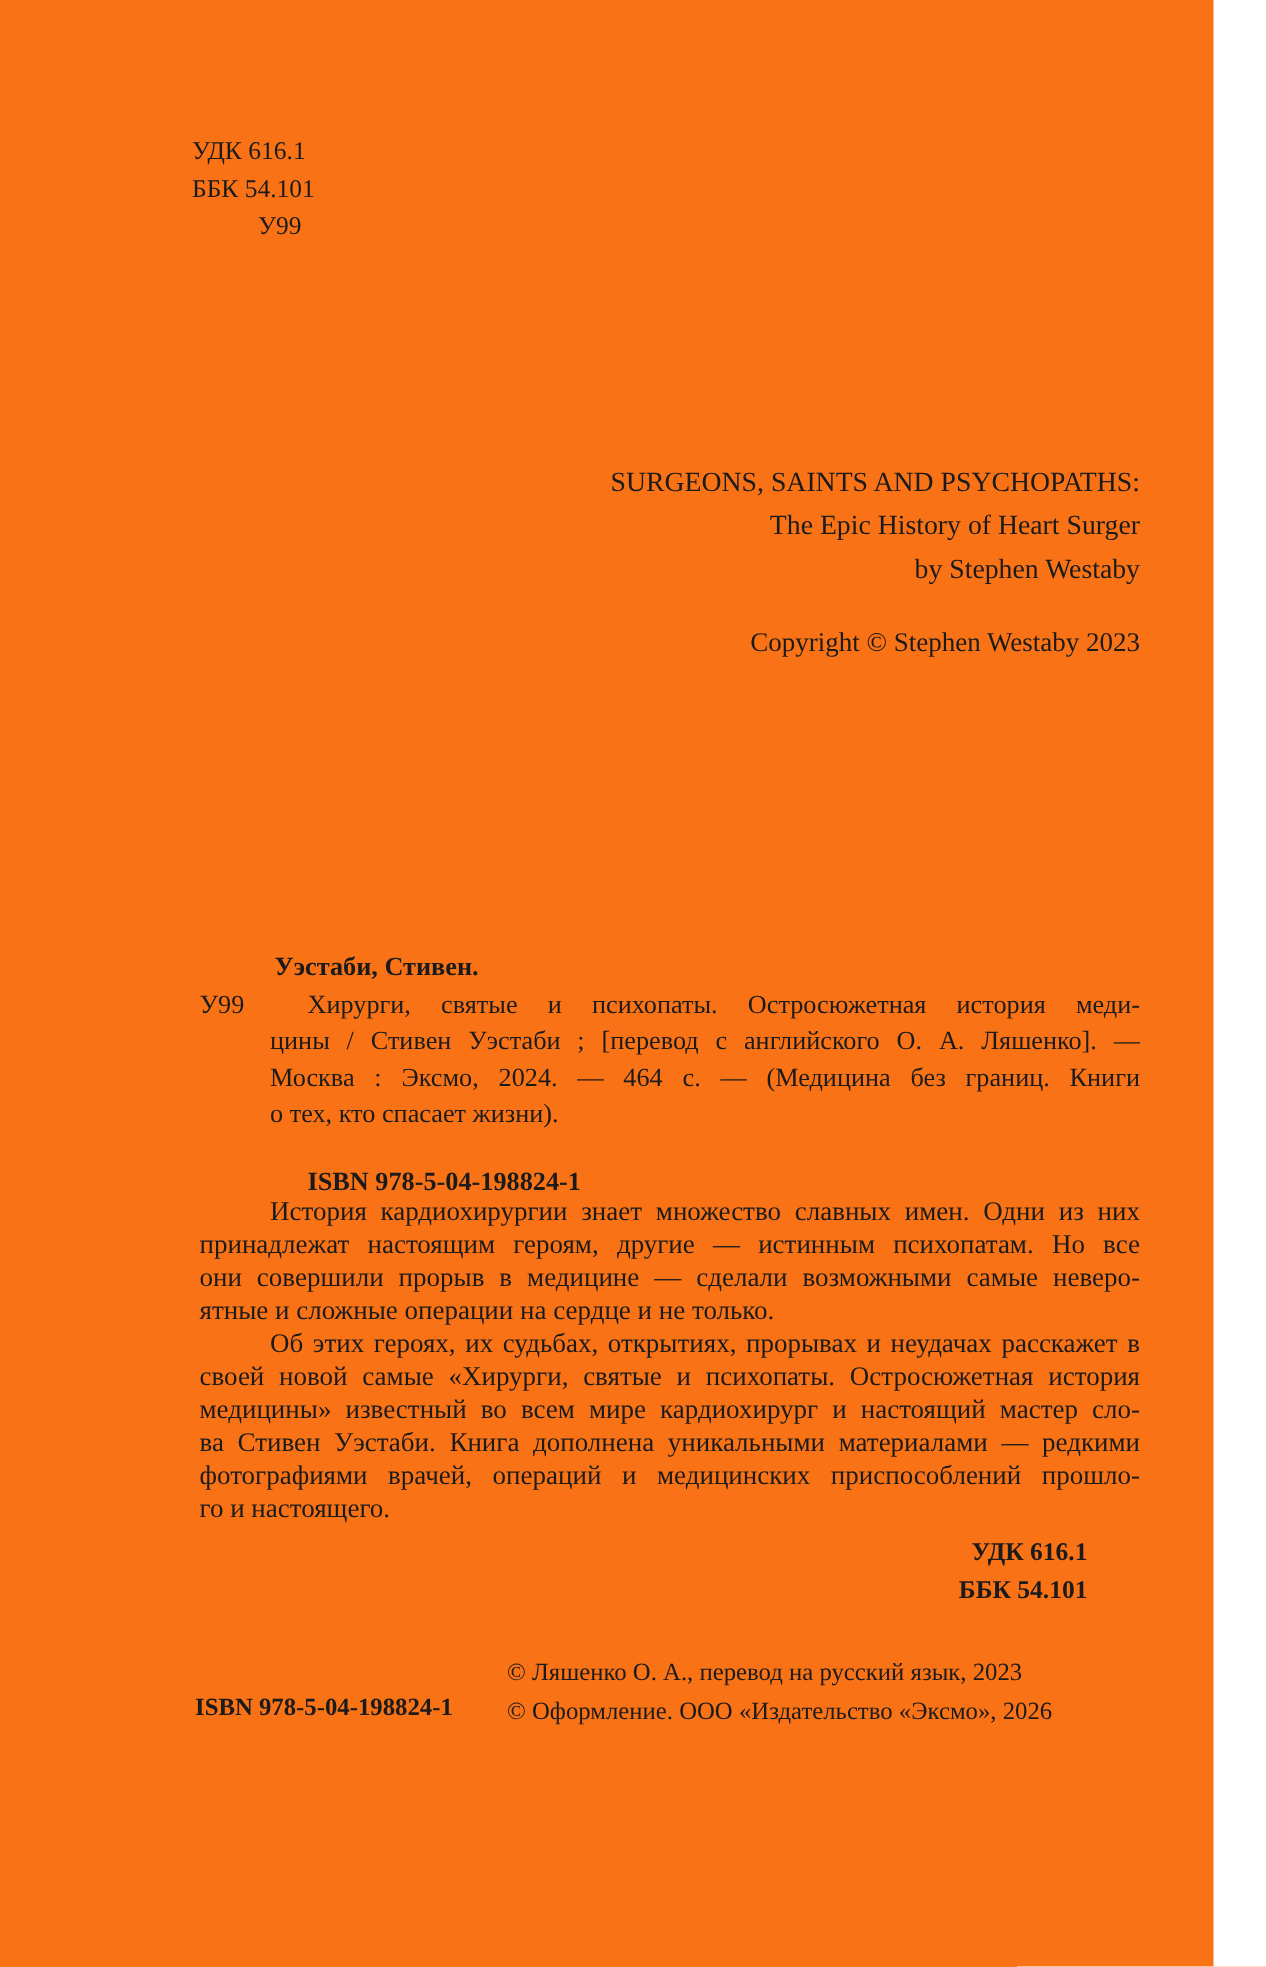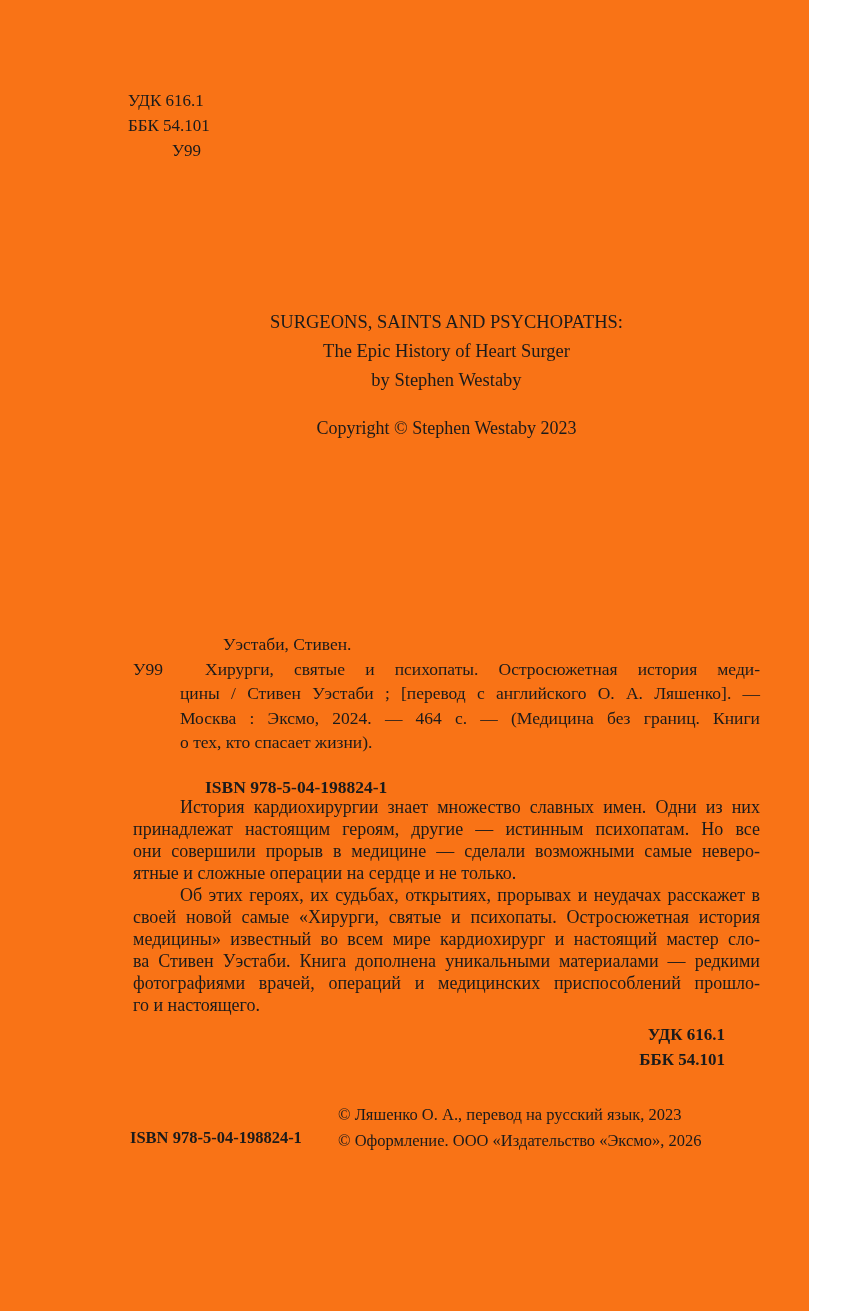--- a/index.html
+++ b/index.html
@@ -26,43 +26,42 @@
     line-height: 25px;
   }
   .top-codes .indent-code { padding-left: 44px; }
 
   
   .title-block {
     position: absolute;
     left: 133px;
     top: 308px;
     width: 627px;
-    text-align: center;
+    text-align: right;
     font-size: 18.5px;
     line-height: 29px;
     font-family: Liberation Serif, serif;
   }
   .title-block .copyright {
     margin-top: 19px;
     font-size: 18px;
   }
 
   
   .bib-block {
     position: absolute;
     left: 180px;
     top: 632px;
     width: 580px;
     font-size: 17.5px;
     line-height: 24.5px;
   }
   .bib-author {
-    font-weight: normal;
+    font-weight: bold;
     padding-left: 3px;
-    margin-left: 40px;
   }
   .bib-code {
     position: absolute;
     left: -47px;
     top: 25px;
   }
   .bib-line.first { text-indent: 25px; }
   .just { text-align: justify; text-align-last: justify; }
   .bib-isbn {
     margin-top: 20px;

